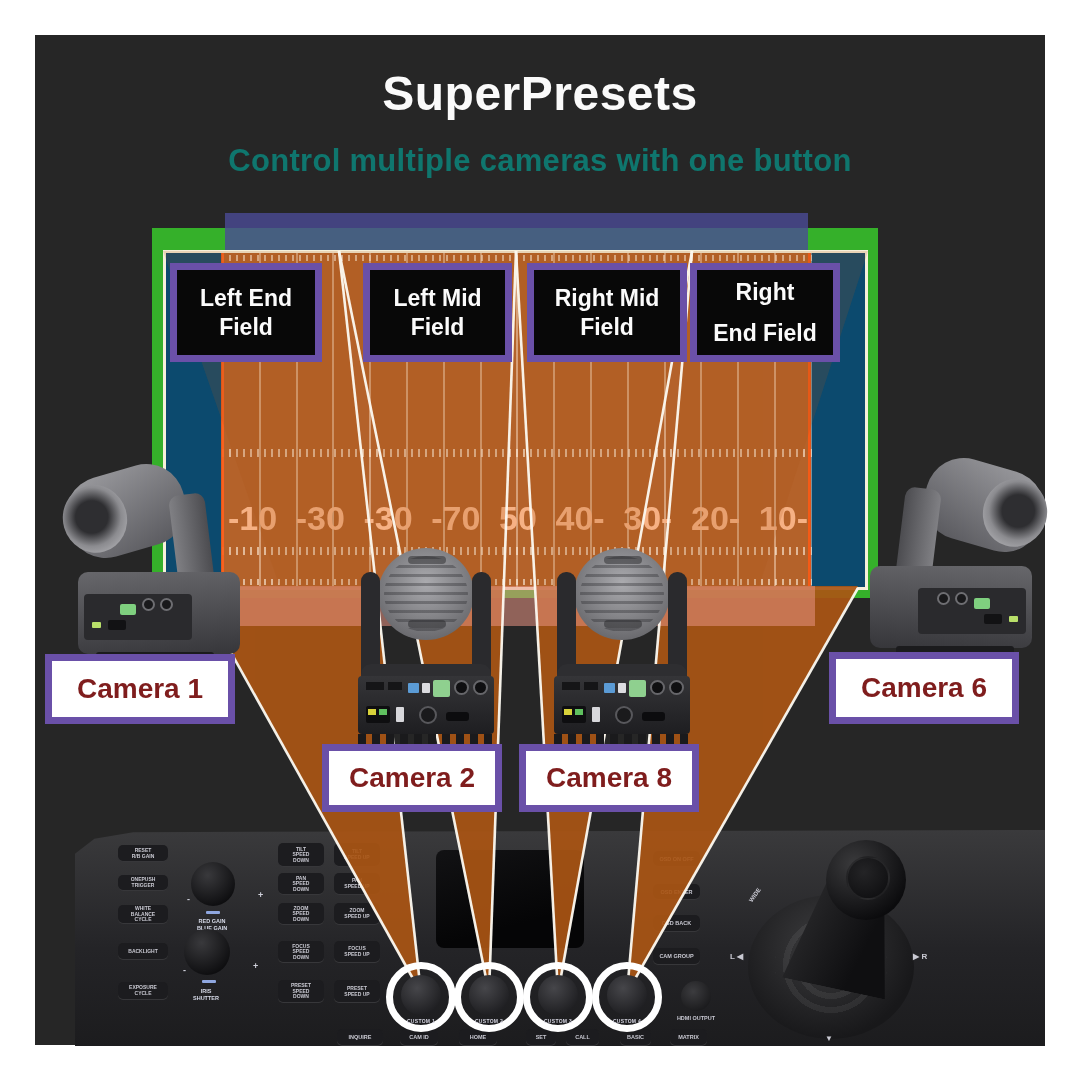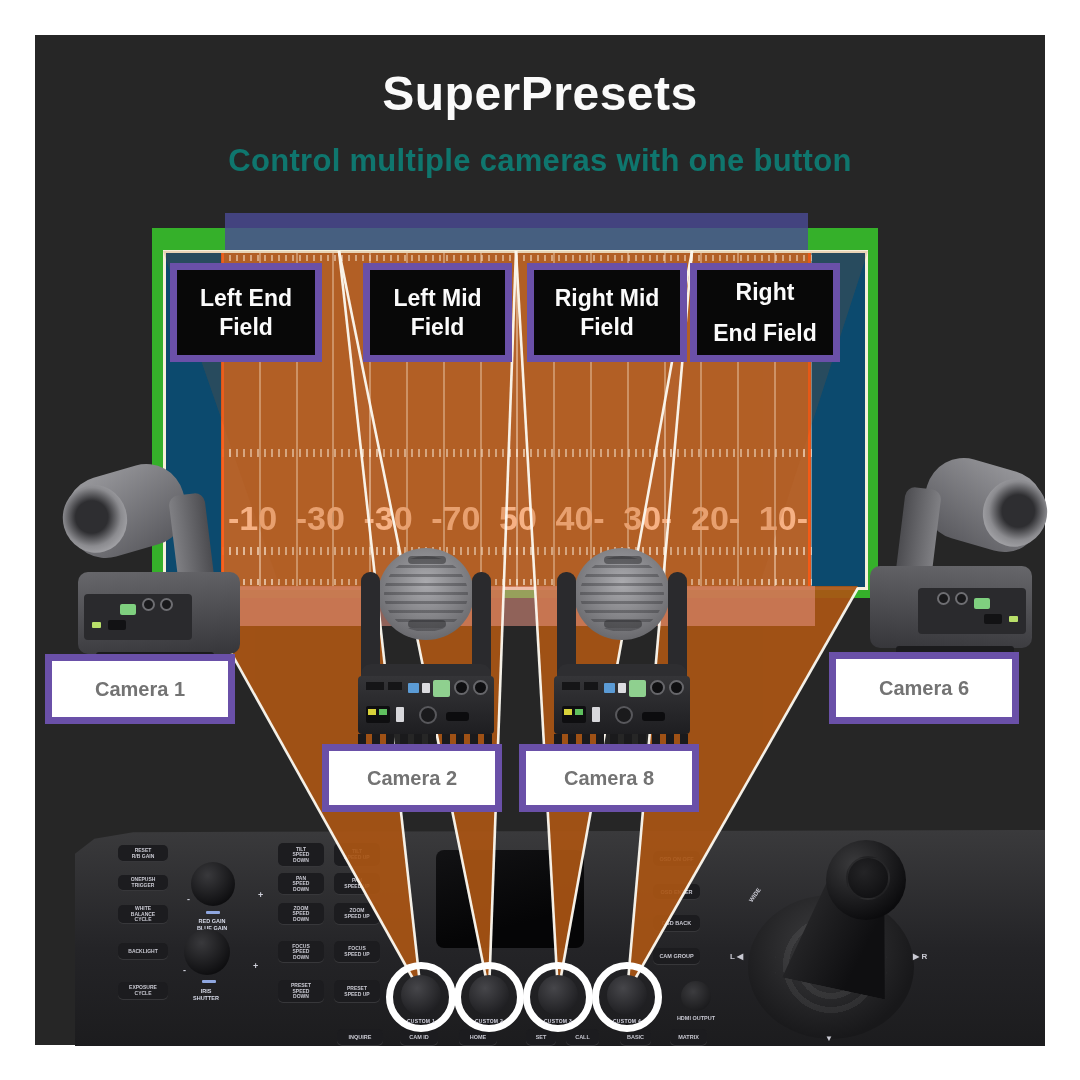--- a/index.html
+++ b/index.html
@@ -31,21 +31,21 @@
   .overlay{position:absolute;left:0;top:0;width:1080px;height:1080px;z-index:4;pointer-events:none;}
 
   
   .rbox{position:absolute;top:263px;height:99px;background:#080808;border:7px solid #6a50a8;z-index:5;
         display:flex;flex-direction:column;justify-content:center;align-items:center;
         color:#fbfbfb;font-size:23px;font-weight:800;line-height:1.22;text-align:center;}
 
   
   .clabel{position:absolute;background:#ffffff;border:7px solid #6a50a8;z-index:7;
           display:flex;justify-content:center;align-items:center;
-          color:#737373;font-size:20px;font-weight:800;}
+          color:#7f1d1d;font-size:28px;font-weight:800;}
 
   
   .cam{position:absolute;z-index:6;}
   .flip{transform:scaleX(-1);transform-origin:50% 50%;}
   .cam-inner{position:relative;width:100%;height:100%;}
   .g-head{position:absolute;left:14px;top:2px;width:120px;height:82px;border-radius:38px;
           background:linear-gradient(160deg,#9d9da1,#55555a);transform:rotate(-16deg);}
   .g-lens{position:absolute;left:-4px;top:6px;width:64px;height:68px;border-radius:50%;
           background:radial-gradient(circle at 46% 46%,#2e2e31 32%,#8b8b8f 58%,#a7a7ab 78%,#717175);}
   .g-arm{position:absolute;left:122px;top:26px;width:36px;height:100px;border-radius:10px;

